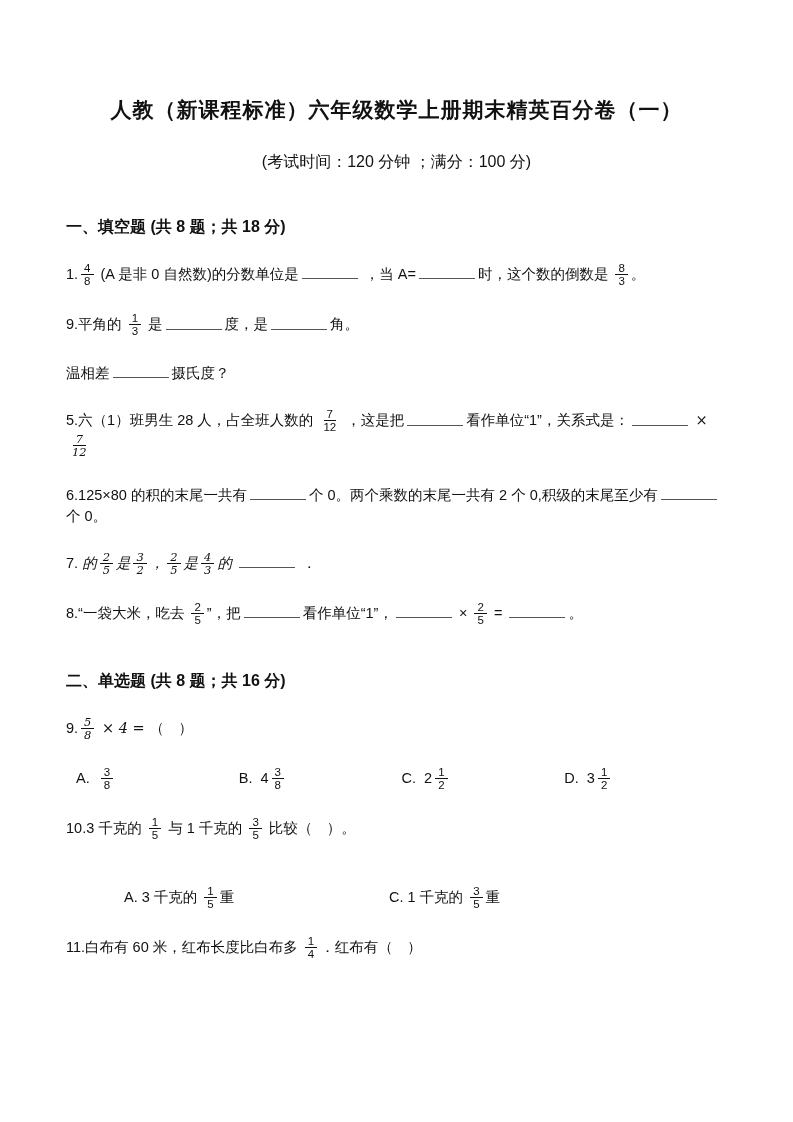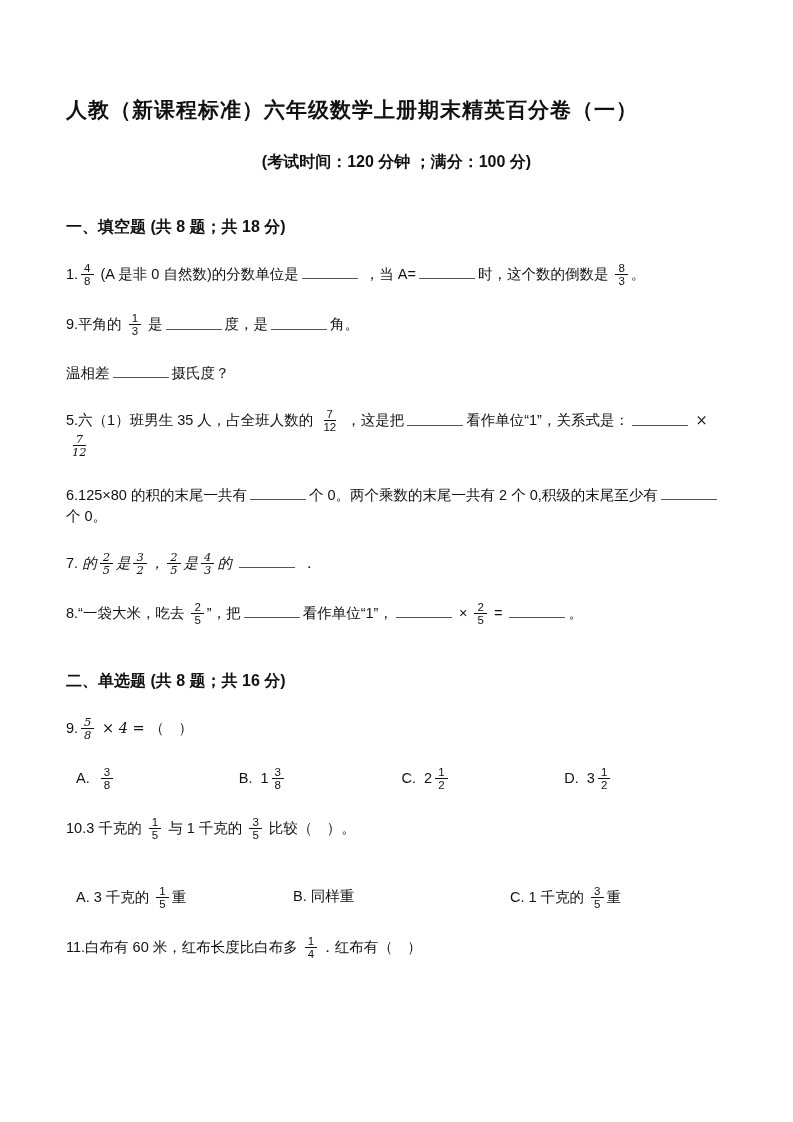--- a/index.html
+++ b/index.html
@@ -9,25 +9,25 @@
     font-family: "Liberation Sans", "DejaVu Sans", sans-serif;
     color: #111;
   }
   .page {
     width: 793px; height: 1122px;
     padding: 96px 66px 30px 66px;
     overflow: hidden;
     background: #fff;
   }
   .title {
-    font-size: 21px; font-weight: 700; 
+    font-size: 21px; font-weight: 700; text-align: center;
     letter-spacing: 1px;
   }
   .subtitle {
-    font-size: 16px; font-weight: 700; text-align: center;
+    font-size: 16px; font-weight: 400; text-align: center;
     margin-top: 28px;
   }
   .section-heading {
     font-size: 16px; font-weight: 700;
     margin-top: 44px;
   }
   .line {
     margin-top: 25px;
     font-size: 14.5px;
     line-height: 1.45;
@@ -53,21 +53,21 @@
   .blank {
     display: inline-block;
     width: 56px; height: 14px;
     border-bottom: 1px solid #555;
     margin: 0 3px;
     vertical-align: baseline;
   }
   .choices { display: flex; padding-left: 10px; }
   .choices .choice { display: inline-block; }
   .cols4 .choice { width: 25%; }
-  .cols3 .choice { width: 33.33%; }
+  .cols3 .choice { width: 33.33%; margin-left: 48px; }
 </style>
 </head>
 <body>
 
 <div class="page">
   <h1 class="title">人教（新课程标准）六年级数学上册期末精英百分卷（一）</h1>
   <h2 class="subtitle">(考试时间：120 分钟 ；满分：100 分)</h2>
   <div id="content">
       <div class="section-heading">一、填空题 (共 8 题；共 18 分)</div>
       <div class="line"><span class="txt">1.</span><span class="frac">
@@ -75,21 +75,21 @@
           <span class="den">8</span>
         </span><span class="txt"> (A 是非 0 自然数)的分数单位是</span><span class="blank"></span><span class="txt"> ，当 A=</span><span class="blank"></span><span class="txt">时，这个数的倒数是 </span><span class="frac">
           <span class="num">8</span>
           <span class="den">3</span>
         </span><span class="txt">。</span></div>
       <div class="line"><span class="txt">9.平角的 </span><span class="frac">
           <span class="num">1</span>
           <span class="den">3</span>
         </span><span class="txt"> 是</span><span class="blank"></span><span class="txt">度，是</span><span class="blank"></span><span class="txt">角。</span></div>
       <div class="line"><span class="txt">温相差</span><span class="blank"></span><span class="txt">摄氏度？</span></div>
-      <div class="line"><span class="txt">5.六（1）班男生 35 人，占全班人数的 </span><span class="frac">
+      <div class="line"><span class="txt">5.六（1）班男生 28 人，占全班人数的 </span><span class="frac">
           <span class="num">7</span>
           <span class="den">12</span>
         </span><span class="txt"> ，这是把</span><span class="blank"></span><span class="txt">看作单位“1”，关系式是：</span><span class="blank"></span><span class="txt hw"> × </span><span class="frac hwf">
           <span class="num">7</span>
           <span class="den">12</span>
         </span></div>
       <div class="line"><span class="txt">6.125×80 的积的末尾一共有</span><span class="blank"></span><span class="txt">个 0。两个乘数的末尾一共有 2 个 0,积级的末尾至少有</span><span class="blank"></span><span class="txt">个 0。</span></div>
       <div class="line"><span class="txt">7. </span><span class="txt hw">的</span><span class="frac hwf">
           <span class="num">2</span>
           <span class="den">5</span>
@@ -113,21 +113,21 @@
       <div class="section-heading">二、单选题 (共 8 题；共 16 分)</div>
       <div class="line"><span class="txt">9.</span><span class="frac hwf">
           <span class="num">5</span>
           <span class="den">8</span>
         </span><span class="txt hw"> × 4 = </span><span class="txt">（　）</span></div>
       <div class="line choices cols4">
         <span class="choice"><span class="txt">A.  </span><span class="frac">
             <span class="num">3</span>
             <span class="den">8</span>
           </span></span>
-        <span class="choice"><span class="txt">B.  1</span><span class="frac">
+        <span class="choice"><span class="txt">B.  4</span><span class="frac">
             <span class="num">3</span>
             <span class="den">8</span>
           </span></span>
         <span class="choice"><span class="txt">C.  2</span><span class="frac">
             <span class="num">1</span>
             <span class="den">2</span>
           </span></span>
         <span class="choice"><span class="txt">D.  3</span><span class="frac">
             <span class="num">1</span>
             <span class="den">2</span>
@@ -138,21 +138,20 @@
           <span class="den">5</span>
         </span><span class="txt"> 与 1 千克的 </span><span class="frac">
           <span class="num">3</span>
           <span class="den">5</span>
         </span><span class="txt"> 比较（　）。</span></div>
       <div class="line choices cols3" style="margin-top: 44px;">
         <span class="choice"><span class="txt">A. 3 千克的 </span><span class="frac">
             <span class="num">1</span>
             <span class="den">5</span>
           </span><span class="txt">重</span></span>
-        <span class="choice"><span class="txt">B. 同样重</span></span>
         <span class="choice"><span class="txt">C. 1 千克的 </span><span class="frac">
             <span class="num">3</span>
             <span class="den">5</span>
           </span><span class="txt">重</span></span>
       </div>
       <div class="line"><span class="txt">11.白布有 60 米，红布长度比白布多 </span><span class="frac">
           <span class="num">1</span>
           <span class="den">4</span>
         </span><span class="txt">．红布有（　）</span></div>
       <div class="line choices cols4">

